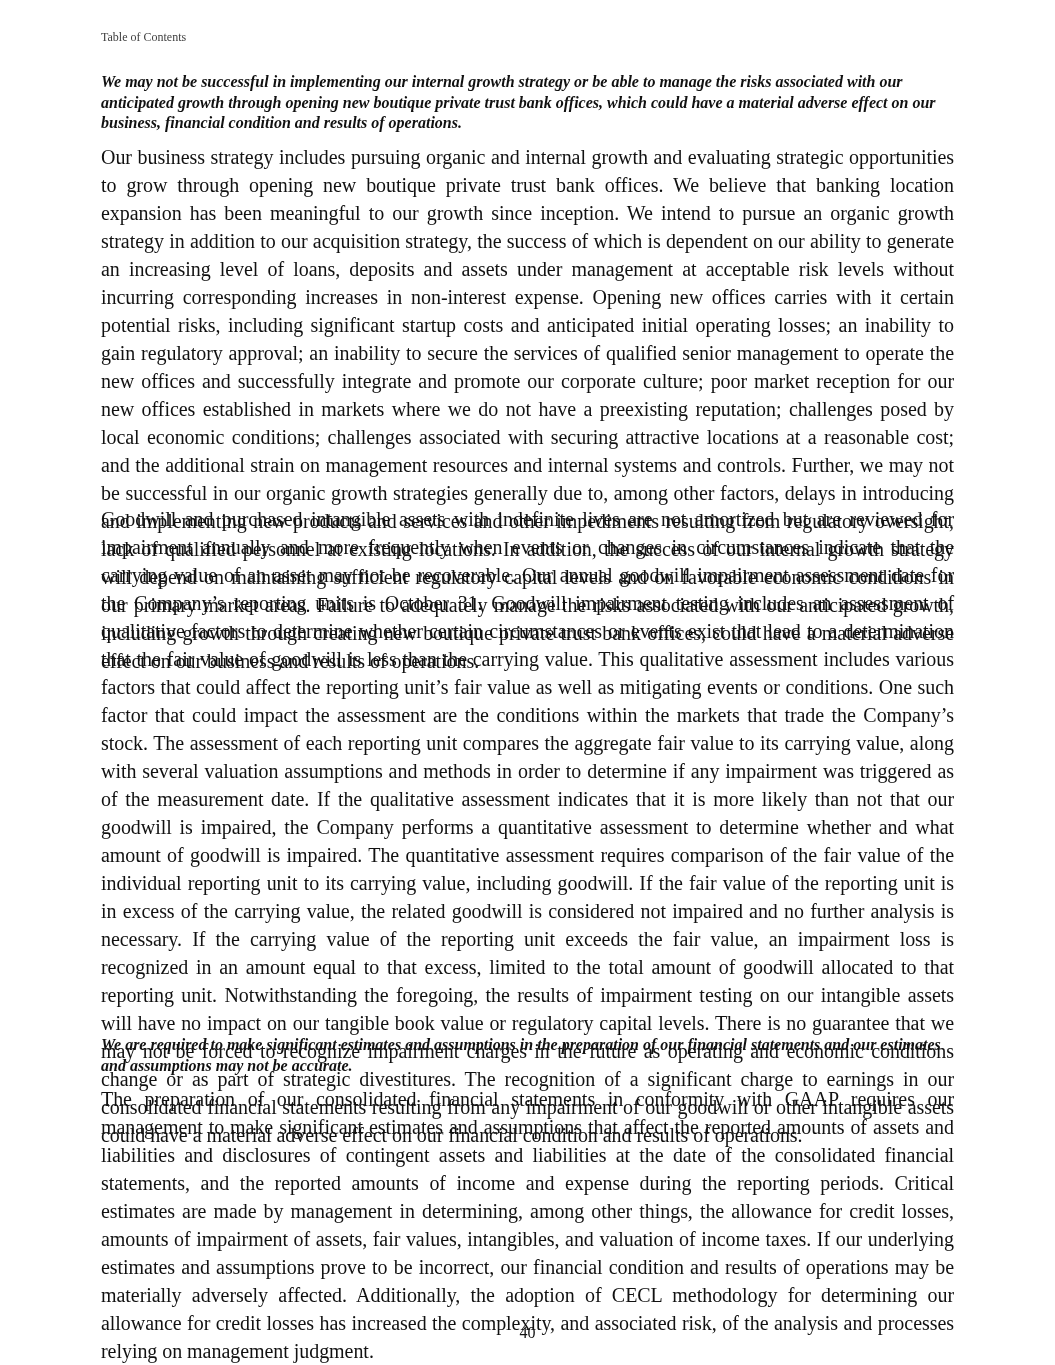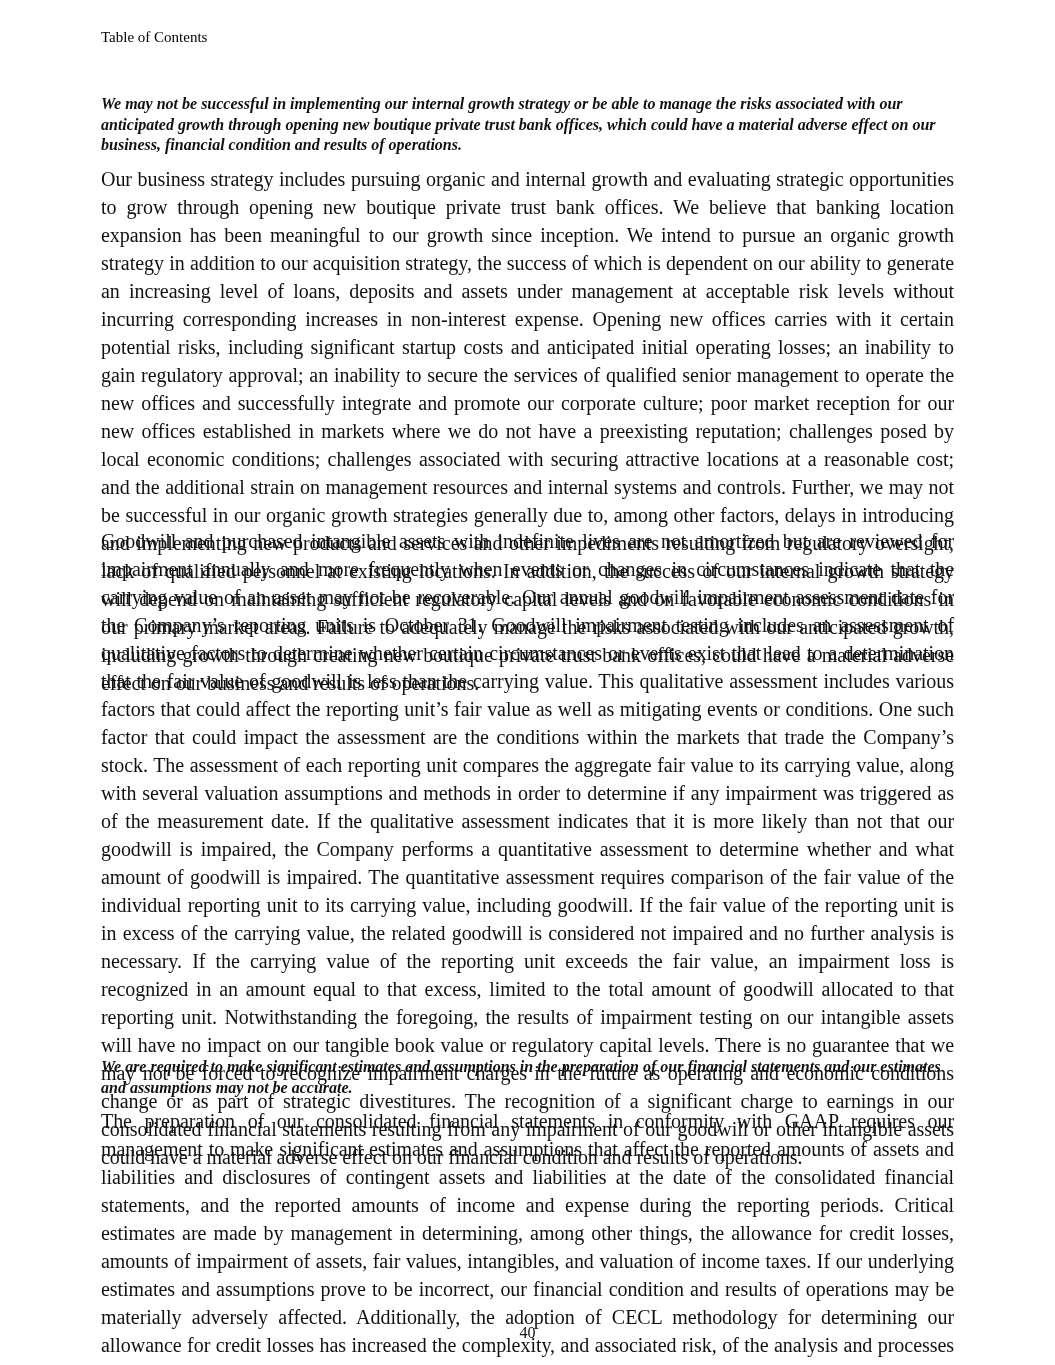--- a/index.html
+++ b/index.html
@@ -18,31 +18,30 @@
     .page {
       position: absolute;
       left: 101px;
       top: 0;
       width: 853px;
     }
     .toc-link {
       position: absolute;
       left: 0;
       top: 27px;
-      font-size: 15px;
+      font-size: 12px;
       line-height: 20px;
-      color: #000000;
+      color: #404040;
       text-decoration: none;
       cursor: pointer;
     }
     .section {
       position: absolute;
       left: 0;
       width: 853px;
-      margin-top: 22px;
     }
     .heading {
       font-weight: bold;
       font-style: italic;
       font-size: 16px;
       line-height: 20.7px;
       margin: 0;
       text-align: left;
     }
     .body-text {

